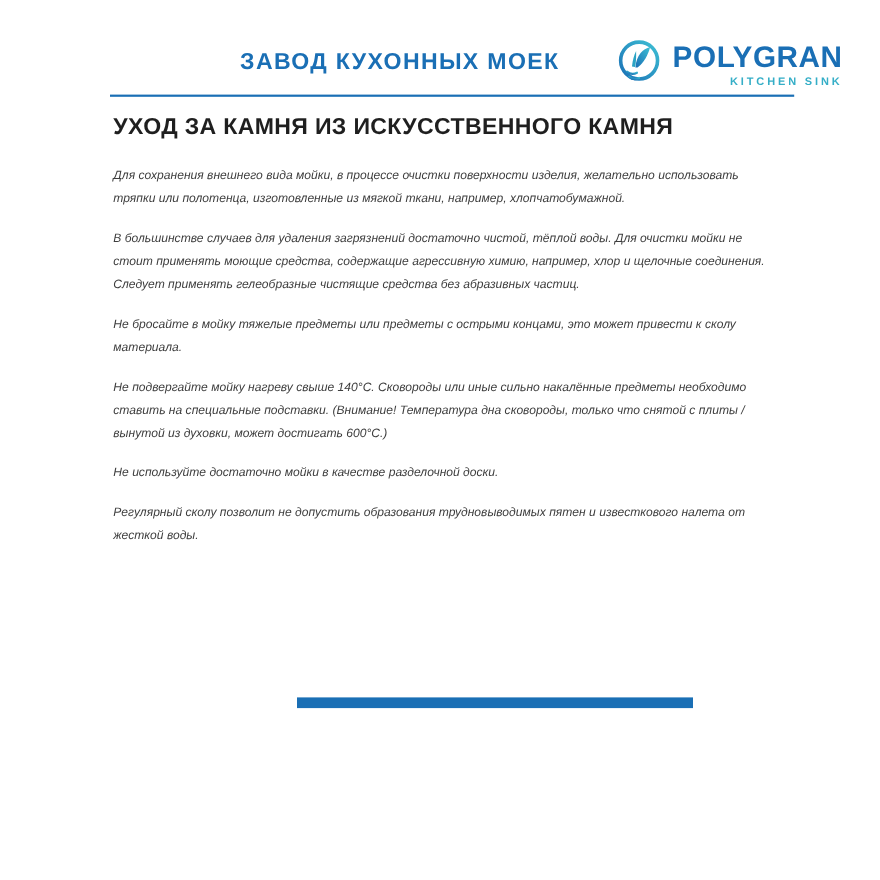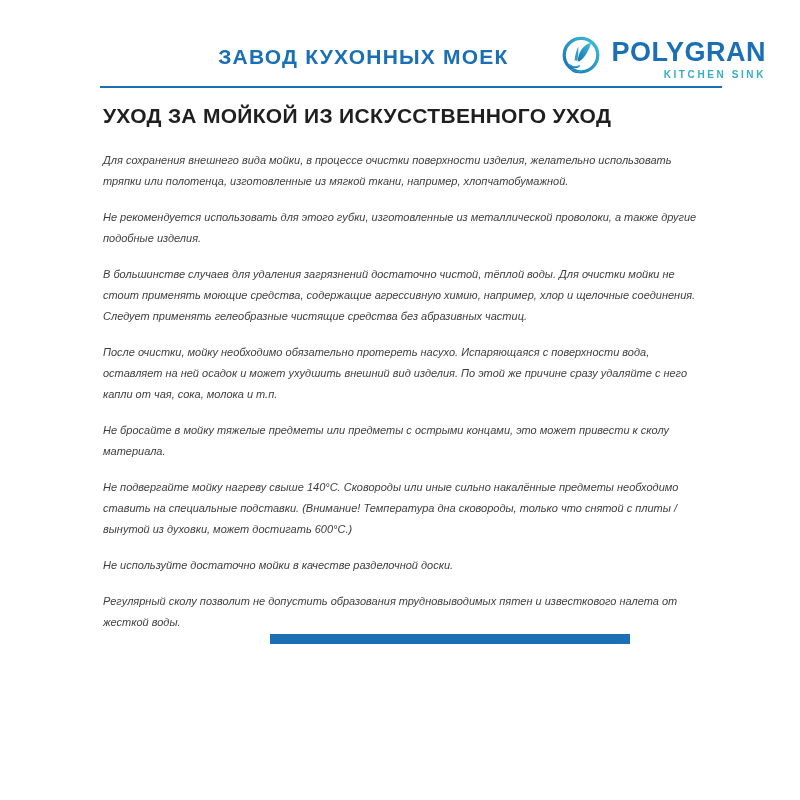--- a/index.html
+++ b/index.html
@@ -118,27 +118,25 @@
       </span>
       <span class="logo-text">
         <span class="brand-name">POLYGRAN</span>
         <span class="brand-subtitle">KITCHEN SINK</span>
       </span>
     </div>
   </div>
 
   <div class="header-divider"></div>
 
-  <h1 class="doc-title">УХОД ЗА МОЙКОЙ ИЗ ИСКУССТВЕННОГО УХОД</h1>
+  <h1 class="doc-title">УХОД ЗА КАМНЯ ИЗ ИСКУССТВЕННОГО КАМНЯ</h1>
 
   <div class="doc-body">
     <p>Для сохранения внешнего вида мойки, в процессе очистки поверхности изделия, желательно использовать тряпки или полотенца, изготовленные из мягкой ткани, например, хлопчатобумажной.</p>
-    <p>Не рекомендуется использовать для этого губки, изготовленные из металлической проволоки, а также другие подобные изделия.</p>
     <p>В большинстве случаев для удаления загрязнений достаточно чистой, тёплой воды. Для очистки мойки не стоит применять моющие средства, содержащие агрессивную химию, например, хлор и щелочные соединения. Следует применять гелеобразные чистящие средства без абразивных частиц.</p>
-    <p>После очистки, мойку необходимо обязательно протереть насухо. Испаряющаяся с поверхности вода, оставляет на ней осадок и может ухудшить внешний вид изделия. По этой же причине сразу удаляйте с него капли от чая, сока, молока и т.п.</p>
     <p>Не бросайте в мойку тяжелые предметы или предметы с острыми концами, это может привести к сколу материала.</p>
     <p>Не подвергайте мойку нагреву свыше 140°С. Сковороды или иные сильно накалённые предметы необходимо ставить на специальные подставки. (Внимание! Температура дна сковороды, только что снятой с плиты / вынутой из духовки, может достигать 600°С.)</p>
     <p>Не используйте достаточно мойки в качестве разделочной доски.</p>
     <p>Регулярный сколу позволит не допустить образования трудновыводимых пятен и известкового налета от жесткой воды.</p>
   </div>
 
   <div class="footer-bar"></div>
 
 </div>
 

